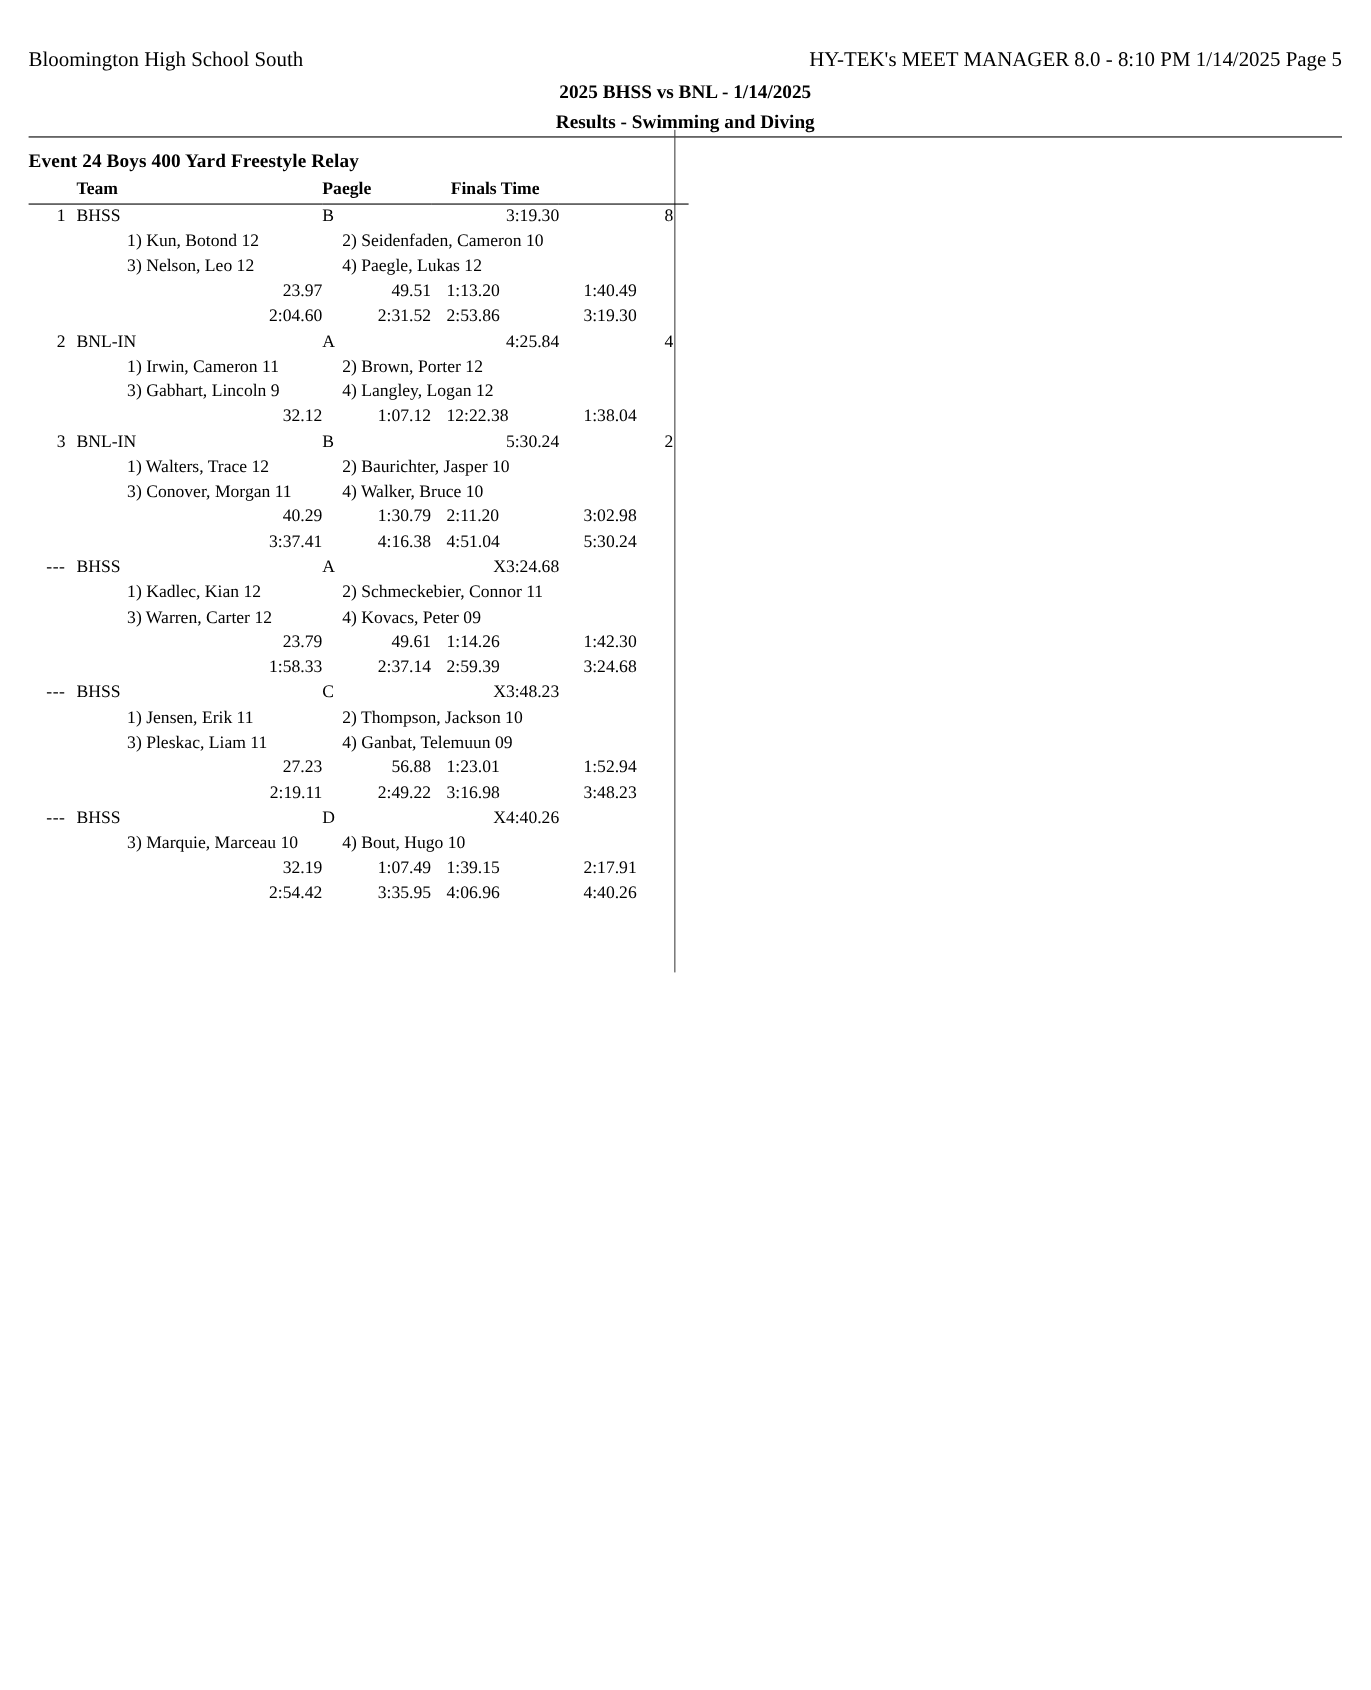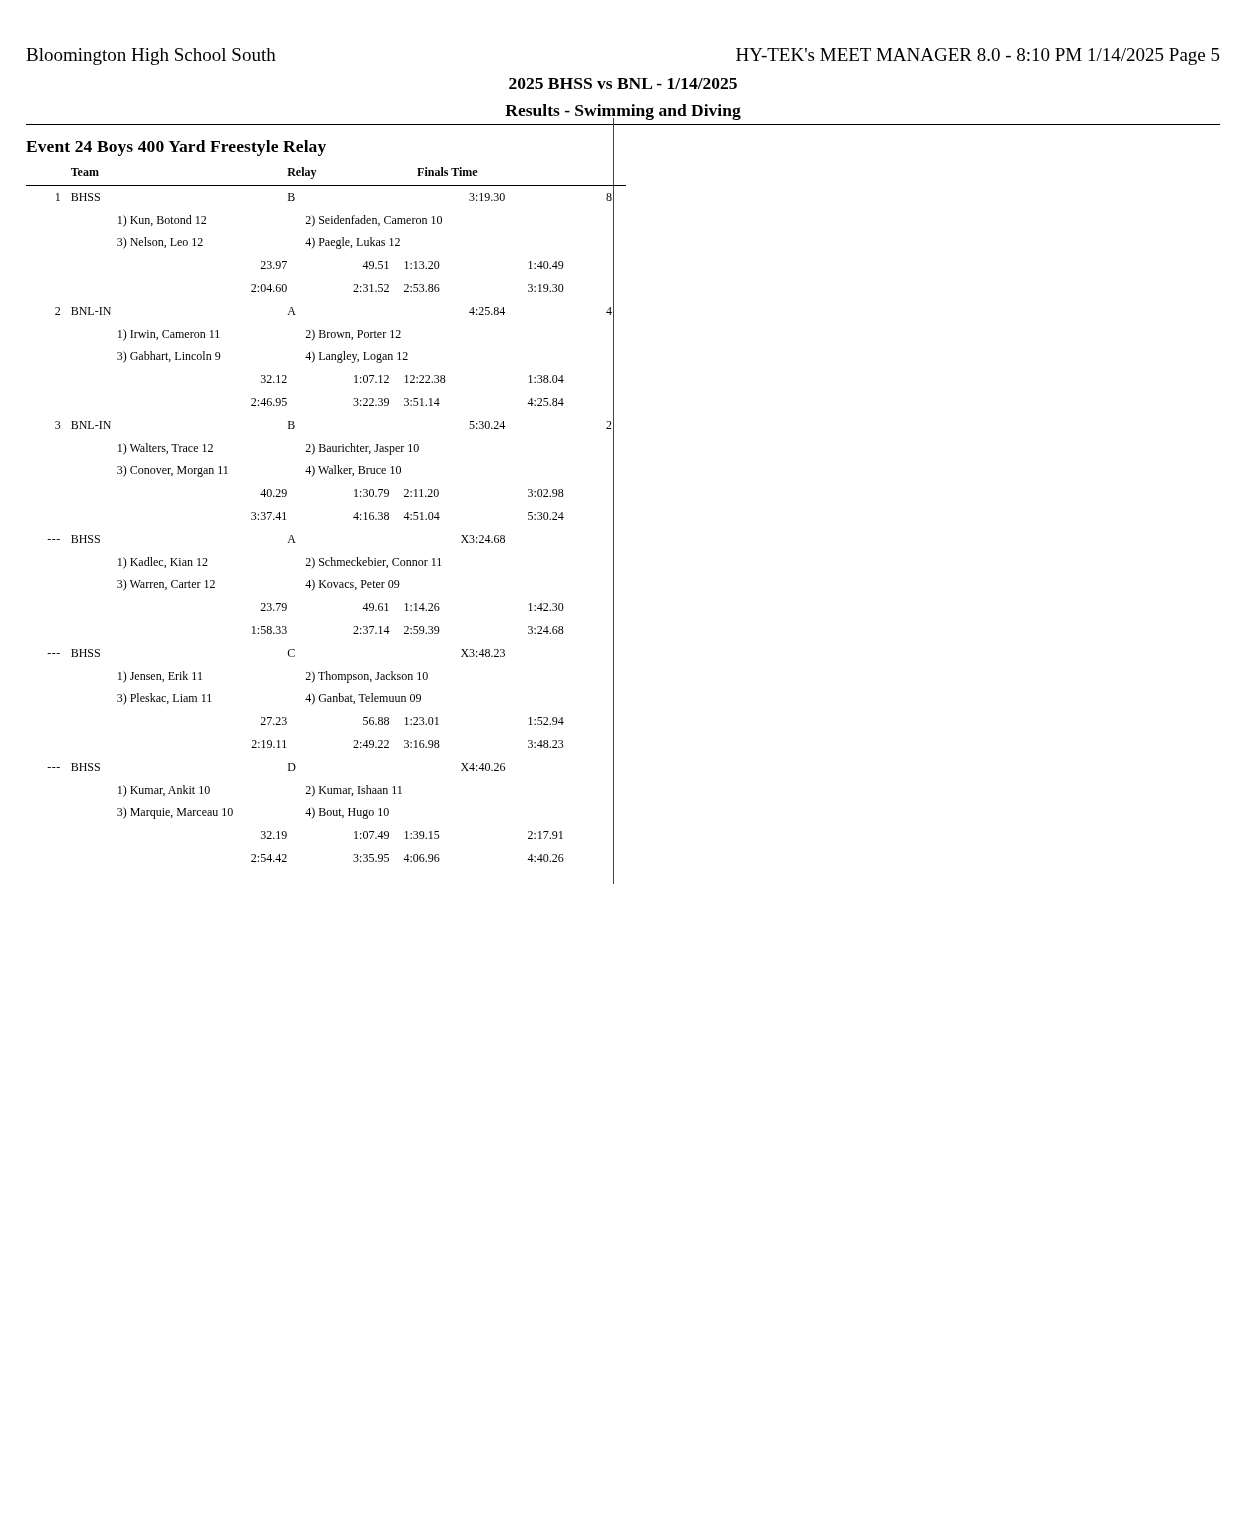--- a/index.html
+++ b/index.html
@@ -59,21 +59,21 @@
     padding: 11px 0 0 26px;
   }
   .event-title {
     font-weight: bold;
     font-size: 17.5px;
     margin: 0 0 4px 0;
     letter-spacing: 0.1px;
   }
   table.results {
     border-collapse: collapse;
-    font-size: 12px;
+    font-size: 16px;
     width: 600px;
   }
   table.results td {
     padding: 0;
     vertical-align: baseline;
     line-height: 22.8px;
     white-space: nowrap;
   }
   .col-place   { width: 42px;  text-align: right; padding-right: 10px !important; }
   .col-team    { width: 235px; text-align: left;  }
@@ -123,21 +123,21 @@
   <div class="vdivider"></div>
 
   <div class="content">
     <div class="event-title">Event 24  Boys 400 Yard Freestyle Relay</div>
 
     <table class="results">
       <tbody id="results-body">
         <tr class="head-row">
           <td class="col-place"></td>
           <td class="col-team head-team">Team</td>
-          <td class="col-relay head-relay">Relay</td>
+          <td class="col-relay head-relay">Paegle</td>
           <td class="col-time head-time">Finals Time</td>
           <td class="col-points"></td>
         </tr>
       <tr class="entry-row">
             <td class="col-place">1</td>
             <td class="col-team">BHSS</td>
             <td class="col-relay">B</td>
             <td class="col-time">3:19.30</td>
             <td class="col-points">8</td>
           </tr>
@@ -179,26 +179,20 @@
             <td></td>
             <td class="sw-left">3) Gabhart, Lincoln 9</td>
             <td class="sw-right" colspan="3">4) Langley, Logan 12</td>
           </tr>
           <tr class="splits">
             <td class="sp1" colspan="2">32.12</td>
             <td class="sp2">1:07.12</td>
             <td class="sp3">12:22.38</td>
             <td class="sp4">1:38.04</td>
           </tr>
-          <tr class="splits">
-            <td class="sp1" colspan="2">2:46.95</td>
-            <td class="sp2">3:22.39</td>
-            <td class="sp3">3:51.14</td>
-            <td class="sp4">4:25.84</td>
-          </tr>
           <tr class="entry-row">
             <td class="col-place">3</td>
             <td class="col-team">BNL-IN</td>
             <td class="col-relay">B</td>
             <td class="col-time">5:30.24</td>
             <td class="col-points">2</td>
           </tr>
           <tr class="swimmers">
             <td></td>
             <td class="sw-left">1) Walters, Trace 12</td>
@@ -281,25 +275,20 @@
           </tr>
           <tr class="entry-row">
             <td class="col-place dash">---</td>
             <td class="col-team">BHSS</td>
             <td class="col-relay">D</td>
             <td class="col-time">X4:40.26</td>
             <td class="col-points"></td>
           </tr>
           <tr class="swimmers">
             <td></td>
-            <td class="sw-left">1) Kumar, Ankit 10</td>
-            <td class="sw-right" colspan="3">2) Kumar, Ishaan 11</td>
-          </tr>
-          <tr class="swimmers">
-            <td></td>
             <td class="sw-left">3) Marquie, Marceau 10</td>
             <td class="sw-right" colspan="3">4) Bout, Hugo 10</td>
           </tr>
           <tr class="splits">
             <td class="sp1" colspan="2">32.19</td>
             <td class="sp2">1:07.49</td>
             <td class="sp3">1:39.15</td>
             <td class="sp4">2:17.91</td>
           </tr>
           <tr class="splits">

